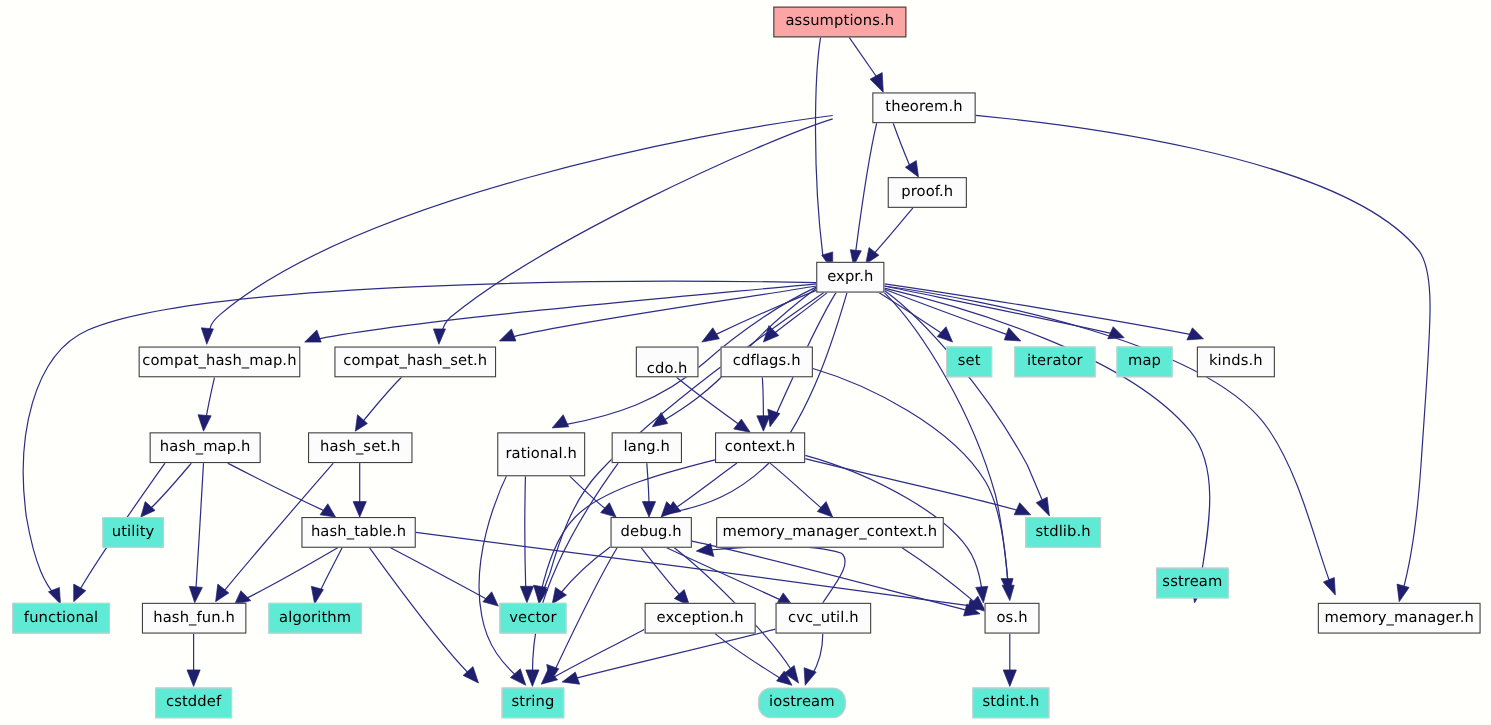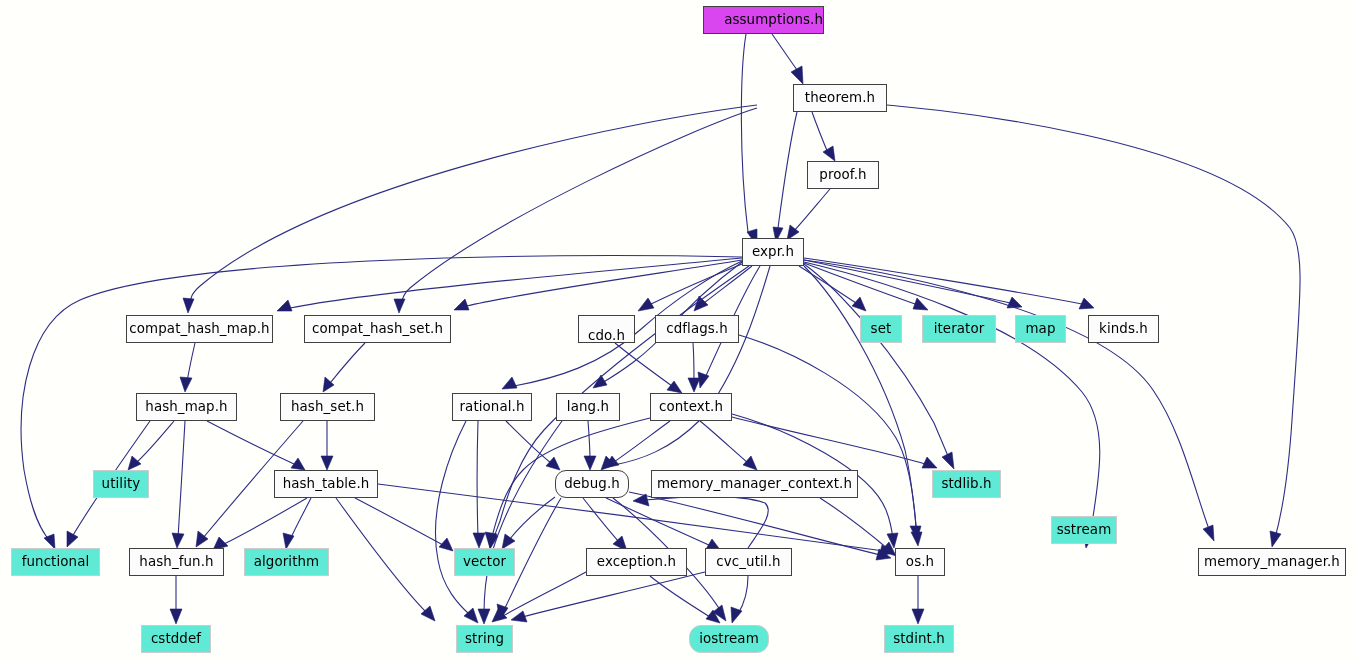--- a/index.html
+++ b/index.html
@@ -53,22 +53,21 @@
     background: #fcfcfc;
   }
   
   .node.kind-system {
     border: 1px solid #cccccc;
     background: #5eead4;
   }
   
   .node.kind-root {
     border: 1.6px solid #404040;
-    background: #d946ef;
-    justify-content: flex-end;
+    background: #fca5a5;
   }
   .node-label {
     pointer-events: none;
   }
 </style>
 </head>
 <body>
 
 <div id="graph-root">
 
@@ -380,41 +379,41 @@
   </div>
 
   <div class="node kind-project" style="left:136px; top:393px; width:101px; height:28px;">
     <span class="node-label">hash_map.h</span>
   </div>
 
   <div class="node kind-project" style="left:280px; top:393px; width:95px; height:28px;">
     <span class="node-label">hash_set.h</span>
   </div>
 
-  <div class="node kind-project" style="left:452px; top:393px; width:80px; height:28px;">
+  <div class="node kind-project" style="left:452px; top:393px; width:80px; height:40px;">
     <span class="node-label">rational.h</span>
   </div>
 
   <div class="node kind-project" style="left:556px; top:393px; width:64px; height:28px;">
     <span class="node-label">lang.h</span>
   </div>
 
   <div class="node kind-project" style="left:650px; top:393px; width:82px; height:28px;">
     <span class="node-label">context.h</span>
   </div>
 
   <div class="node kind-system" style="left:93px; top:470px; width:56px; height:28px;">
     <span class="node-label">utility</span>
   </div>
 
   <div class="node kind-project" style="left:274px; top:470px; width:104px; height:28px;">
     <span class="node-label">hash_table.h</span>
   </div>
 
-  <div class="node kind-project" style="left:555px; top:470px; width:74px; height:28px;border-radius:11px;">
+  <div class="node kind-project" style="left:555px; top:470px; width:74px; height:28px;">
     <span class="node-label">debug.h</span>
   </div>
 
   <div class="node kind-project" style="left:651px; top:470px; width:207px; height:28px;">
     <span class="node-label">memory_manager_context.h</span>
   </div>
 
   <div class="node kind-system" style="left:932px; top:470px; width:69px; height:28px;text-align:right;">
     <span class="node-label">stdlib.h</span>
   </div>

